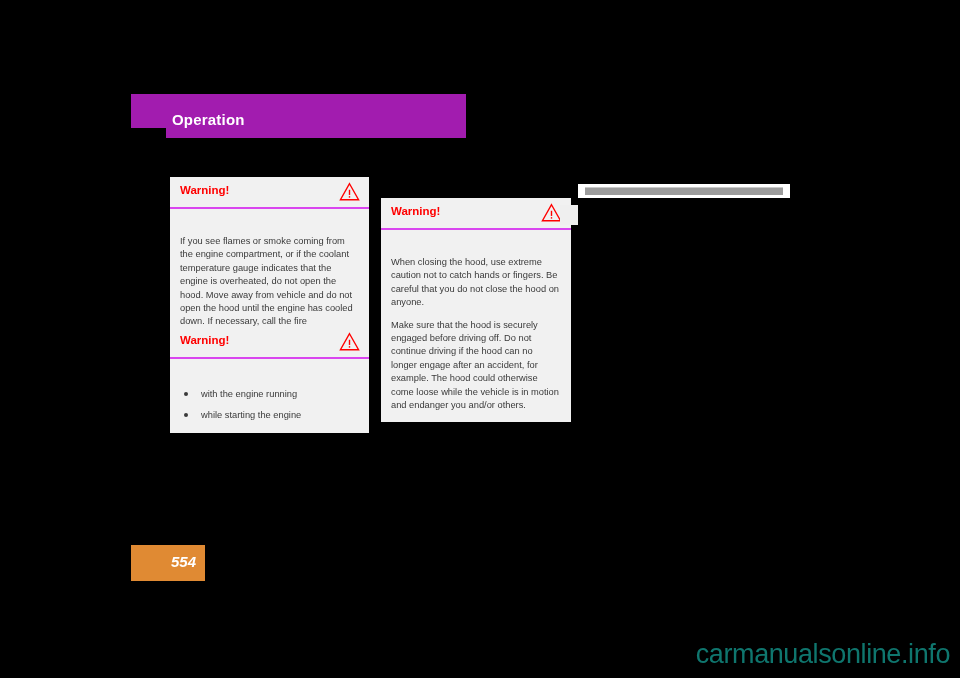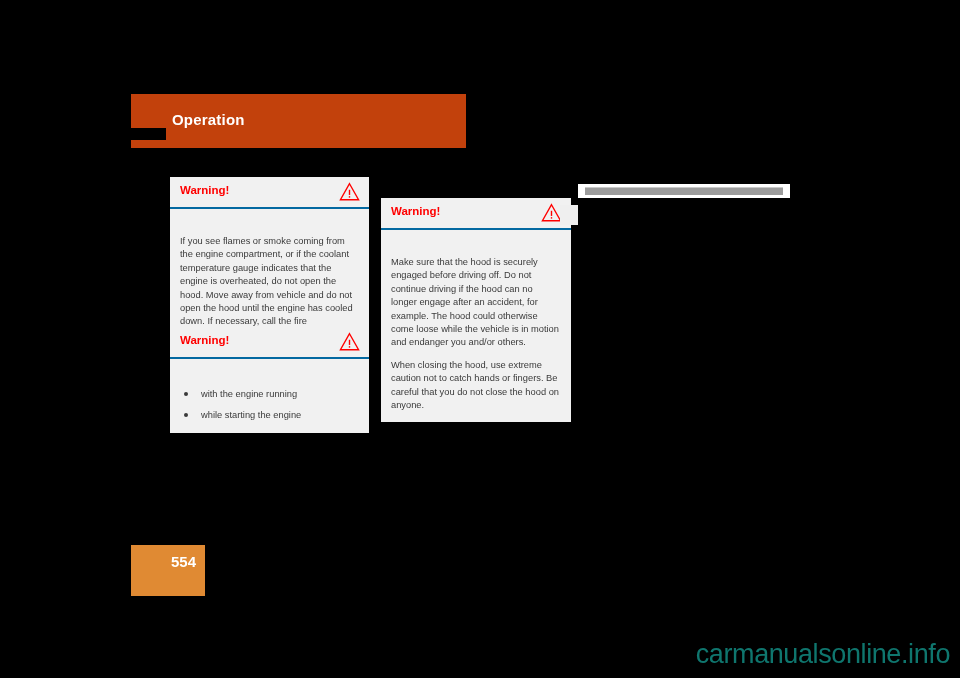--- a/index.html
+++ b/index.html
@@ -14,22 +14,22 @@
     overflow: hidden;
     font-family: "Liberation Sans", sans-serif;
   }
 
   
   #section-header {
     position: absolute;
     left: 131px;
     top: 94px;
     width: 335px;
-    height: 54px;
-    background: #c2410c;
+    height: 44px;
+    background: #a21caf;
   }
   #section-header-notch {
     position: absolute;
     left: 0px;
     top: 34px;
     width: 35px;
     height: 12px;
     background: #000000;
   }
   #section-header-title {
@@ -43,21 +43,21 @@
   }
 
   
   .warning-box {
     position: absolute;
     background: #f1f1f1;
   }
   .warning-head {
     position: relative;
     height: 30px;
-    border-bottom: 2px solid #0369a1;
+    border-bottom: 2px solid #d946ef;
     padding: 0 10px;
   }
   .warning-title {
     position: absolute;
     left: 10px;
     top: 7px;
     font-size: 11.5px;
     font-weight: bold;
     color: #ff0000;
   }
@@ -146,22 +146,23 @@
     height: 20px;
     background: #efefef;
   }
 
   
   #page-number-block {
     position: absolute;
     left: 131px;
     top: 545px;
     width: 74px;
-    height: 51px;
+    height: 36px;
     background: #e08a33;
+    font-style: italic;
   }
   #page-number {
     position: absolute;
     right: 9px;
     top: 8px;
     font-size: 15px;
     font-weight: bold;
     color: #ffffff;
   }
 
@@ -231,22 +232,22 @@
     <span class="warning-title">Warning!</span>
     <span class="warning-icon">
       <svg viewBox="0 0 24 22" width="21" height="19">
         <path d="M12 2 L22.5 20.5 L1.5 20.5 Z" fill="none" stroke="#ff0000" stroke-width="1.6" stroke-linejoin="miter"></path>
         <rect x="11.2" y="9" width="1.6" height="6" fill="#ff0000"></rect>
         <rect x="11.2" y="16.4" width="1.6" height="1.7" fill="#ff0000"></rect>
       </svg>
     </span>
   </div>
   <div class="warning-body">
+    <p>When closing the hood, use extreme caution not to catch hands or fingers. Be careful that you do not close the hood on anyone.</p>
     <p>Make sure that the hood is securely engaged before driving off. Do not continue driving if the hood can no longer engage after an accident, for example. The hood could otherwise come loose while the vehicle is in motion and endanger you and/or others.</p>
-    <p>When closing the hood, use extreme caution not to catch hands or fingers. Be careful that you do not close the hood on anyone.</p>
   </div>
 </div>
 
 <div id="redacted-strip">
   <div id="redacted-bar"></div>
 </div>
 <div id="redacted-block"></div>
 
 <div id="page-number-block">
   <div id="page-number">554</div>

